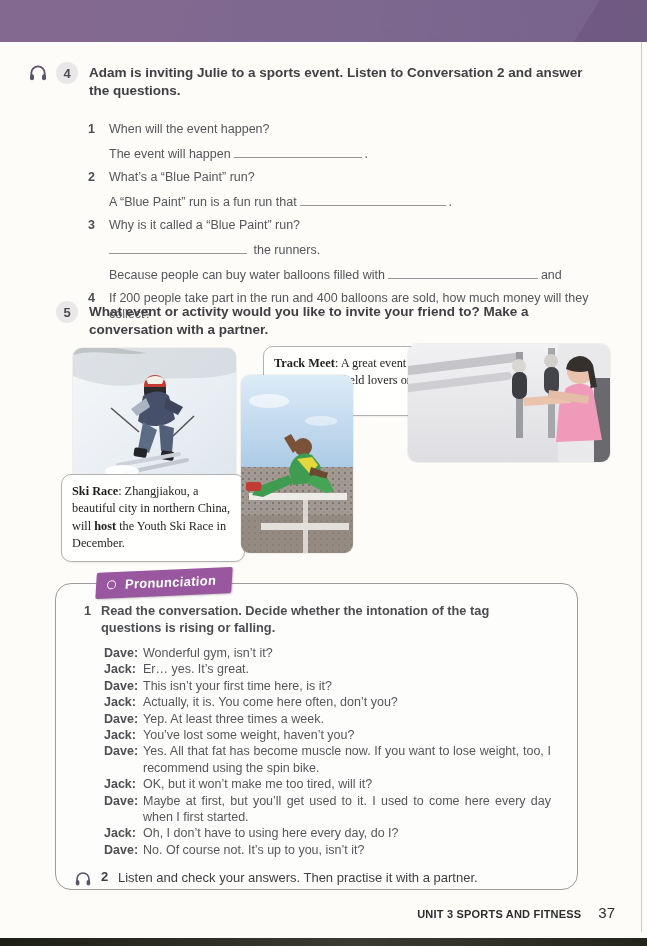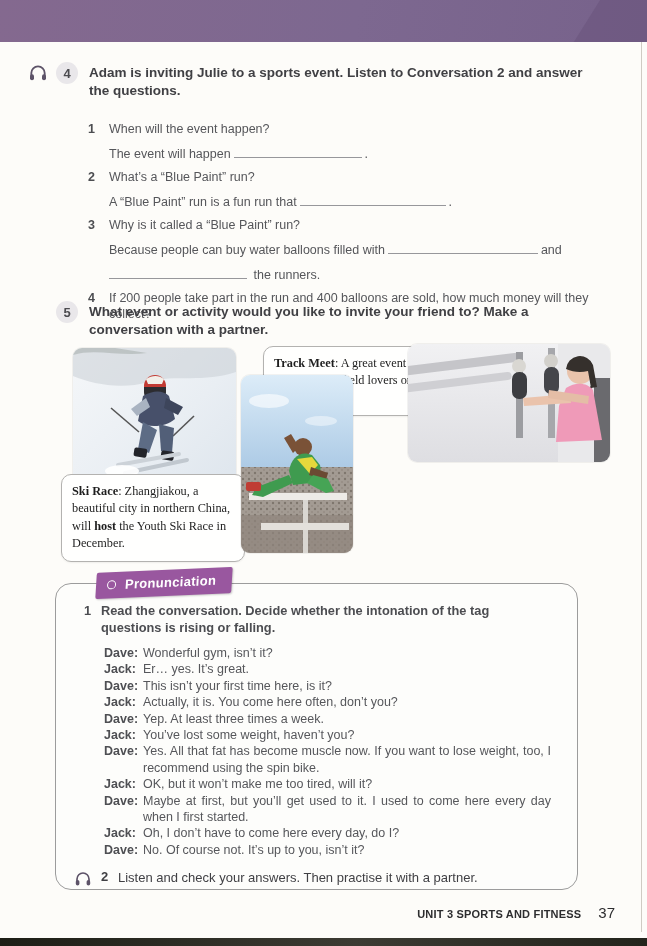--- a/index.html
+++ b/index.html
@@ -119,24 +119,24 @@
           <span>A “Blue Paint” run is a fun run that</span><span class="blank b148"></span><span>.</span>
         </div>
       </div>
 
       <div class="qitem">
         <div class="qrow">
           <span class="qnum">3</span>
           <span>Why is it called a “Blue Paint” run?</span>
         </div>
         <div class="qindent">
+          <span class="blank b138" style="margin-left:0"></span> <span>the runners.</span>
+        </div>
+        <div class="qindent">
           <span>Because people can buy water balloons filled with</span><span class="blank b150"></span><span>and</span>
-        </div>
-        <div class="qindent">
-          <span class="blank b138" style="margin-left:0"></span> <span>the runners.</span>
         </div>
       </div>
 
       <div class="qitem">
         <div class="qrow">
           <span class="qnum">4</span>
           <span style="max-width:485px">If 200 people take part in the run and 400 balloons are sold, how much money will they collect?</span>
         </div>
       </div>
     </div>
@@ -300,21 +300,21 @@
     <span class="txt">OK, but it won’t make me too tired, will it?</span>
   </div>
 
   <div class="drow">
     <span class="spk">Dave:</span>
     <span class="txt">Maybe at first, but you’ll get used to it. I used to come here every day when I first started.</span>
   </div>
 
   <div class="drow">
     <span class="spk">Jack:</span>
-    <span class="txt">Oh, I don’t have to come here every day, do I?</span>
+    <span class="txt">Oh, I don’t have to using here every day, do I?</span>
   </div>
 
   <div class="drow">
     <span class="spk">Dave:</span>
     <span class="txt">No. Of course not. It’s up to you, isn’t it?</span>
   </div>
 </div>
 
     <div class="pron-item2">
       <svg class="hp-icon" viewBox="0 0 24 24">

